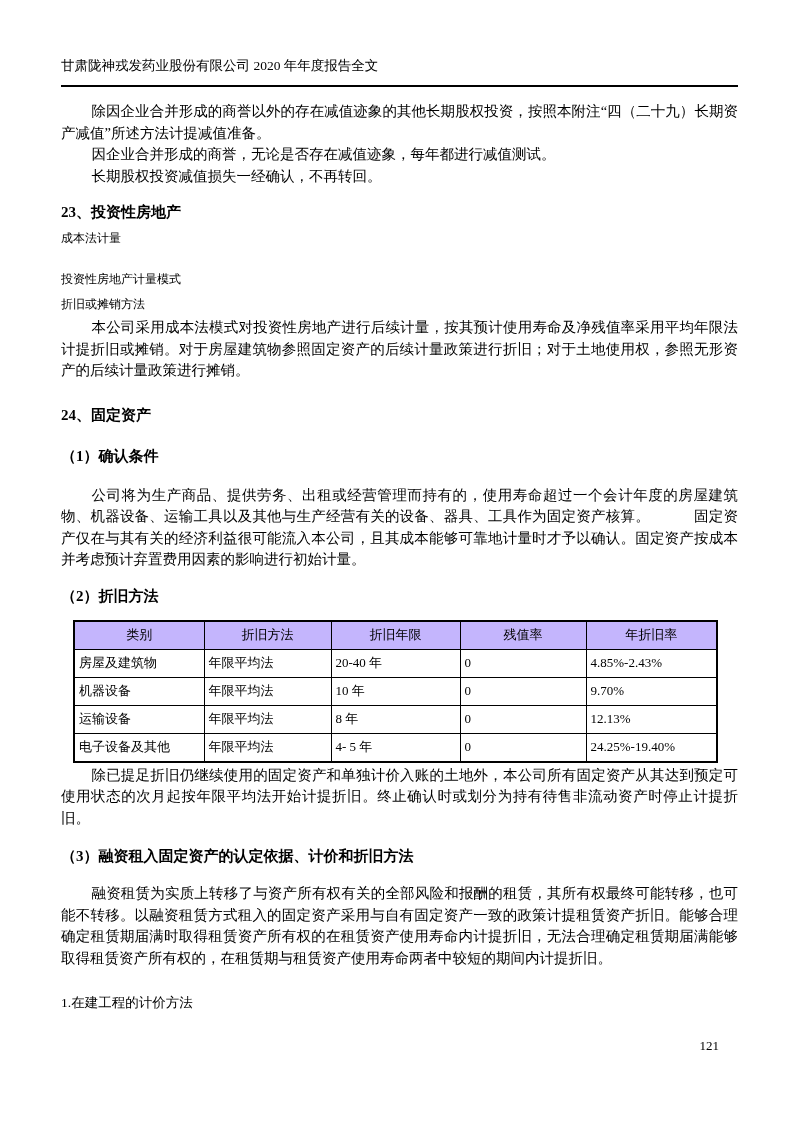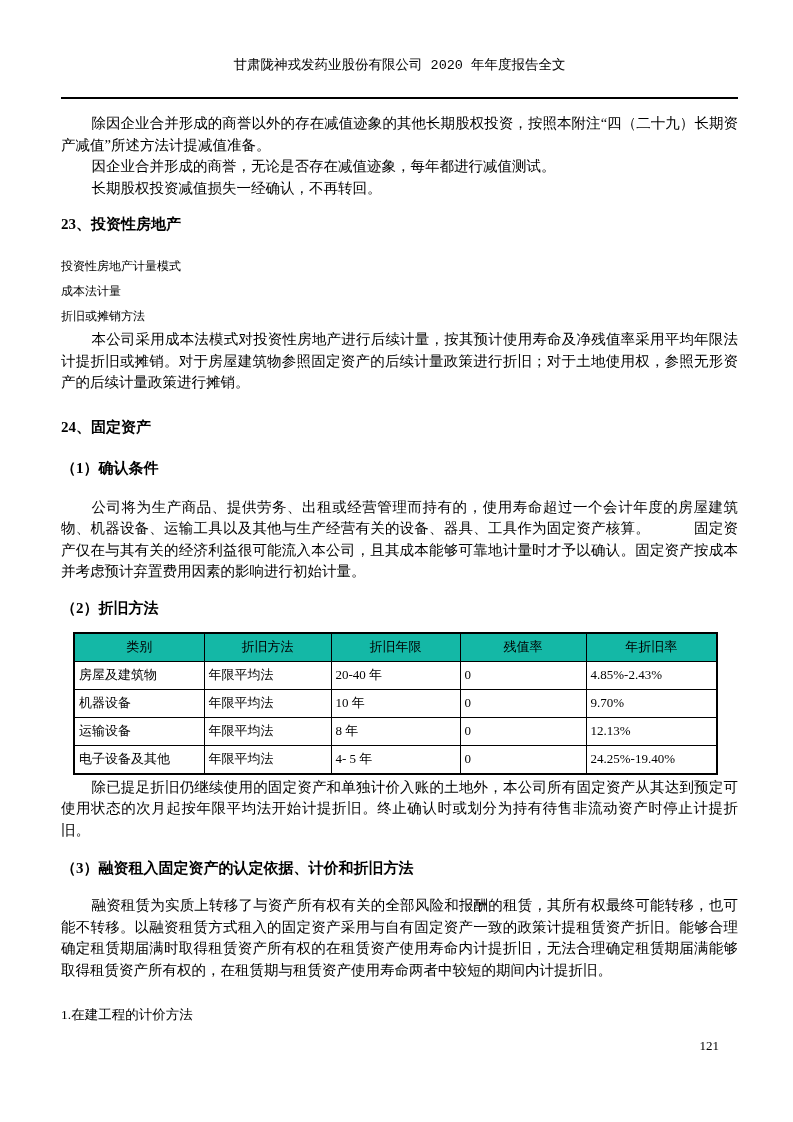--- a/index.html
+++ b/index.html
@@ -9,26 +9,25 @@
     margin:0 auto;
     background:#ffffff;
     color:#000;
     font-family:"Liberation Serif","DejaVu Serif",serif;
     box-sizing:border-box;
     padding:0 55px 0 61px;
     overflow:hidden;
   }
   .doc-header {
     padding-top:57px;
-    padding-bottom:22px;
-    text-align:center;
+    padding-bottom:10px;
+    text-align:left;
     font-size:13.5px;
     line-height:18px;
     border-bottom:2px solid #000;
-    font-family:Liberation Mono, monospace;
   }
   .para {
     margin:0;
     font-size:14.5px;
     line-height:21.5px;
     text-align:justify;
     text-indent:2.1em;
   }
   .para.mt14 { margin-top:14px; }
   .para.mt19 { margin-top:19px; }
@@ -76,21 +75,21 @@
   }
   table.dep-table th, table.dep-table td {
     border:1px solid #000;
     height:27px;
     padding:0 4px;
     overflow:hidden;
     white-space:nowrap;
   }
   table.dep-table { border:2px solid #000; }
   table.dep-table th {
-    background:#14b8a6;
+    background:#c4b5fd;
     font-weight:normal;
     text-align:center;
   }
   table.dep-table td { text-align:left; }
   .page-num {
     position:absolute;
     top:1038px;
     right:74px;
     font-size:13px;
   }
@@ -102,22 +101,22 @@
 
   <div class="doc-header">
     <span>甘肃陇神戎发药业股份有限公司 2020 年年度报告全文</span>
   </div>
 
   <p class="para mt14">除因企业合并形成的商誉以外的存在减值迹象的其他长期股权投资，按照本附注“四（二十九）长期资产减值”所述方法计提减值准备。</p>
   <p class="para">因企业合并形成的商誉，无论是否存在减值迹象，每年都进行减值测试。</p>
   <p class="para">长期股权投资减值损失一经确认，不再转回。</p>
 
   <h2 class="h-num mt16">23、投资性房地产</h2>
+  <p class="label mt8">成本法计量</p>
   <p class="label mt24">投资性房地产计量模式</p>
-  <p class="label mt8">成本法计量</p>
   <p class="label mt8">折旧或摊销方法</p>
   <p class="para mt4">本公司采用成本法模式对投资性房地产进行后续计量，按其预计使用寿命及净残值率采用平均年限法计提折旧或摊销。对于房屋建筑物参照固定资产的后续计量政策进行折旧；对于土地使用权，参照无形资产的后续计量政策进行摊销。</p>
 
   <h2 class="h-num mt24">24、固定资产</h2>
   <h3 class="h-sub mt22">（1）确认条件</h3>
   <p class="para mt19">公司将为生产商品、提供劳务、出租或经营管理而持有的，使用寿命超过一个会计年度的房屋建筑物、机器设备、运输工具以及其他与生产经营有关的设备、器具、工具作为固定资产核算。　　　固定资产仅在与其有关的经济利益很可能流入本公司，且其成本能够可靠地计量时才予以确认。固定资产按成本并考虑预计弃置费用因素的影响进行初始计量。</p>
 
   <h3 class="h-sub mt24">（2）折旧方法</h3>
 
   <table class="dep-table">

